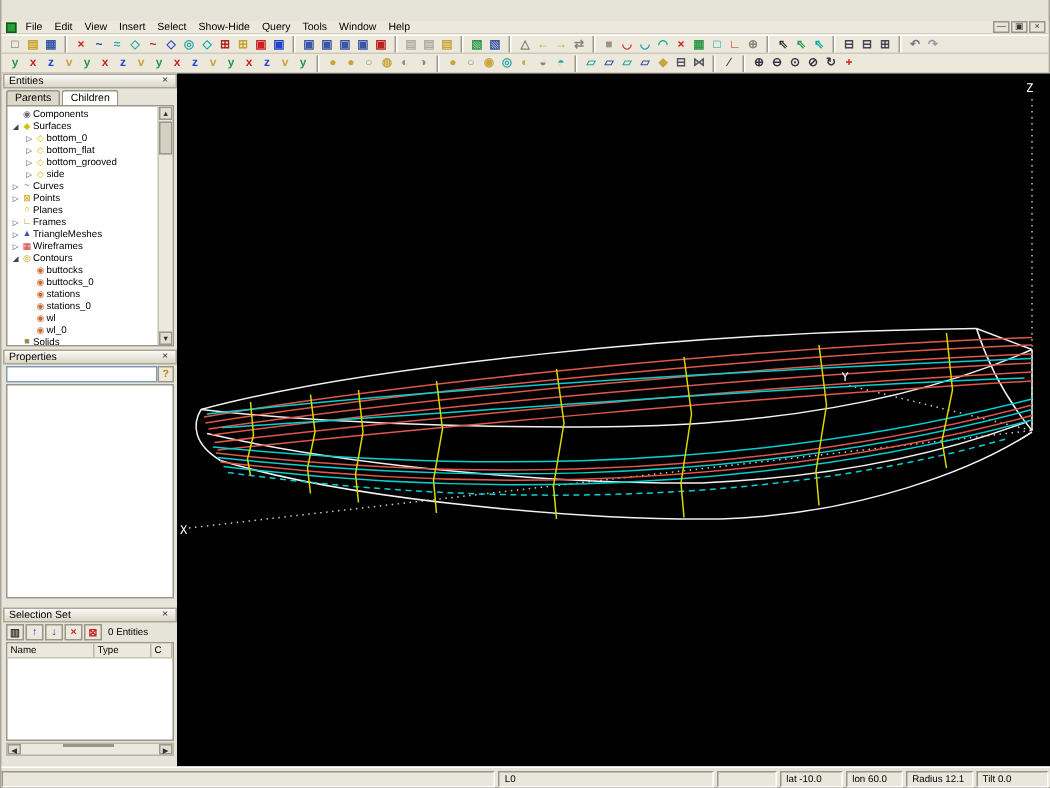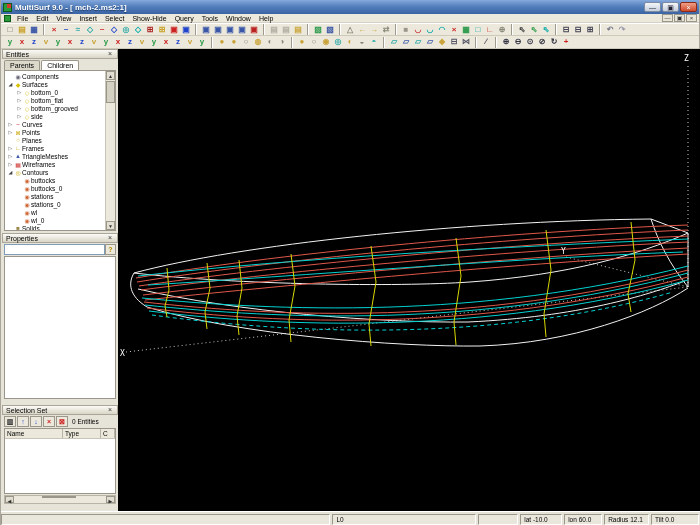--- a/index.html
+++ b/index.html
@@ -83,29 +83,20 @@
   .statusbar { position:absolute; left:0; bottom:0; width:700px; height:14px; background:#e6e3d8;
     border-top:1px solid #fff; display:flex; align-items:center; padding-top:1px; }
   .sfield { height:11px; margin-right:2px; border:1px solid; border-color:#9a978a #fff #fff #9a978a;
     font-size:6.5px; line-height:10px; padding:0 3px; background:#e9e6db; white-space:nowrap; overflow:hidden;}
 </style>
 </head>
 <body>
 
 <div id="app">
 
-  <div class="titlebar">
-    <span class="app-icon"></span>
-    <span class="title">MultiSurf 9.0 - [ mch-2.ms2:1]</span>
-    <span class="winbtns">
-      <span class="winbtn">—</span>
-      <span class="winbtn">▣</span>
-      <span class="winbtn close">×</span>
-    </span>
-  </div>
 
   <div class="menubar">
     <span class="mdoc-icon"></span>
     <span id="menu-items" style="display: contents;"><span class="menu-item">File</span><span class="menu-item">Edit</span><span class="menu-item">View</span><span class="menu-item">Insert</span><span class="menu-item">Select</span><span class="menu-item">Show-Hide</span><span class="menu-item">Query</span><span class="menu-item">Tools</span><span class="menu-item">Window</span><span class="menu-item">Help</span></span>
     <span class="mdibtns">
       <span class="mdibtn">—</span>
       <span class="mdibtn">▣</span>
       <span class="mdibtn">×</span>
     </span>
   </div>

